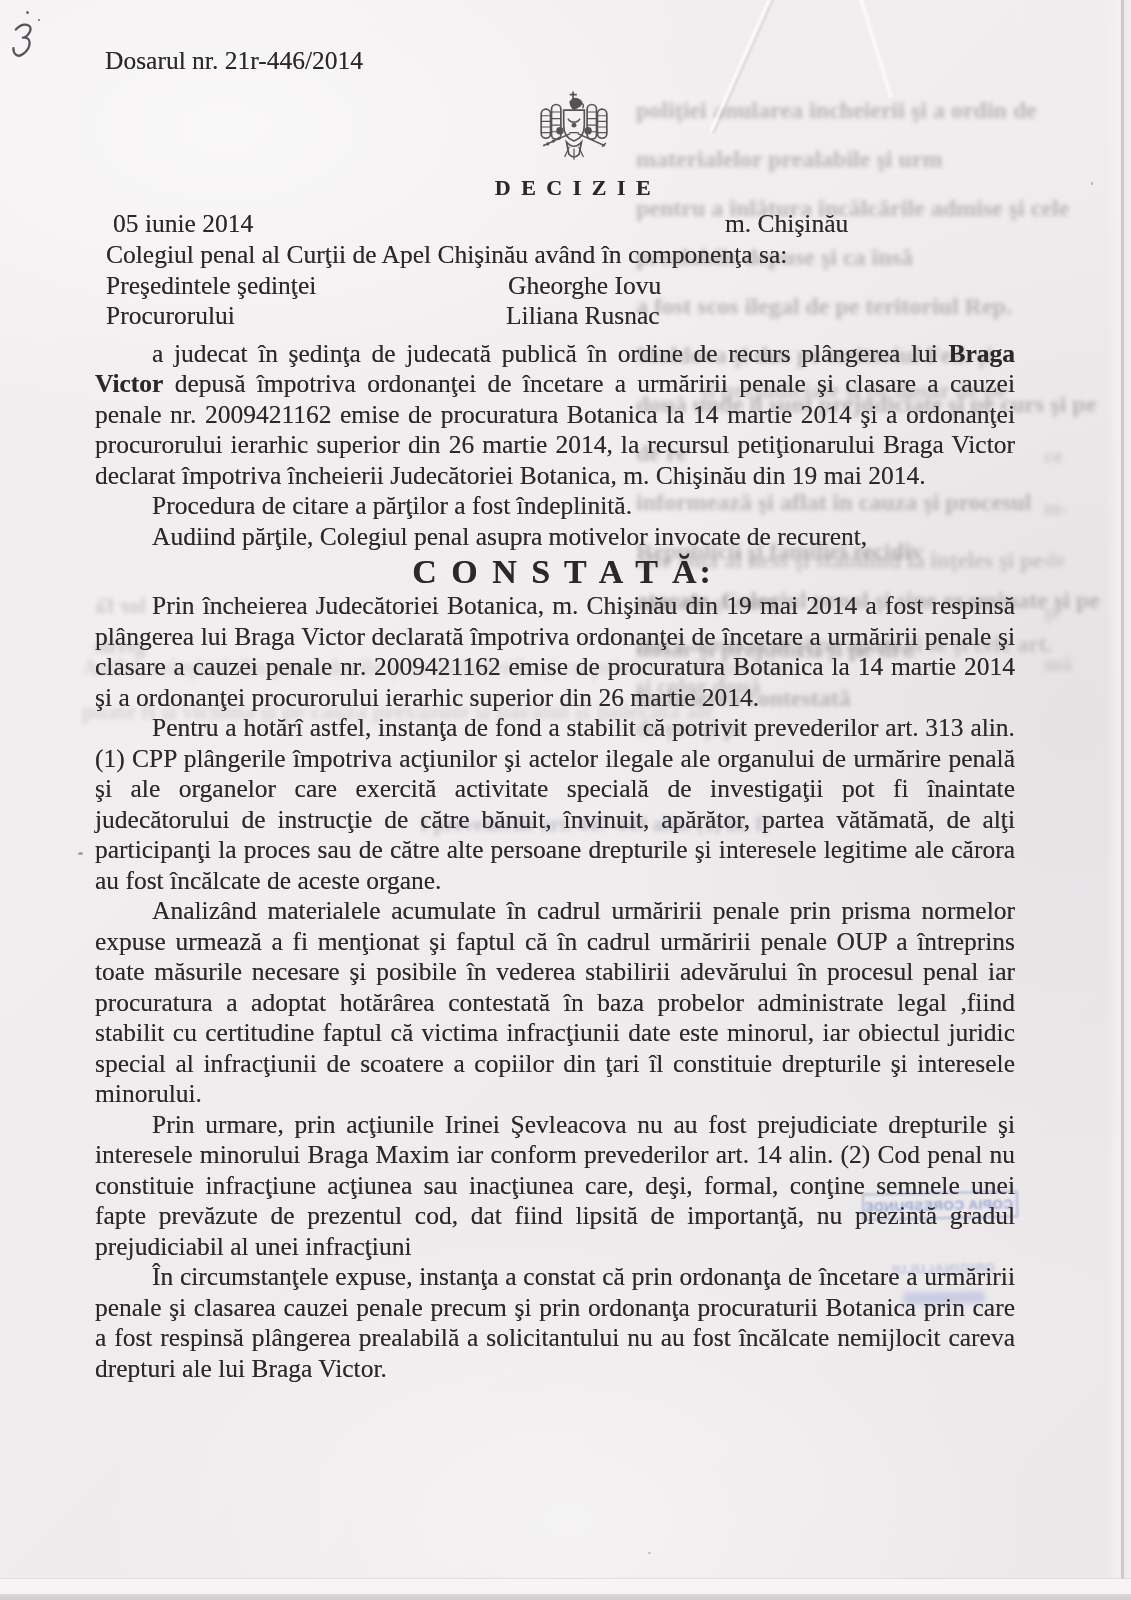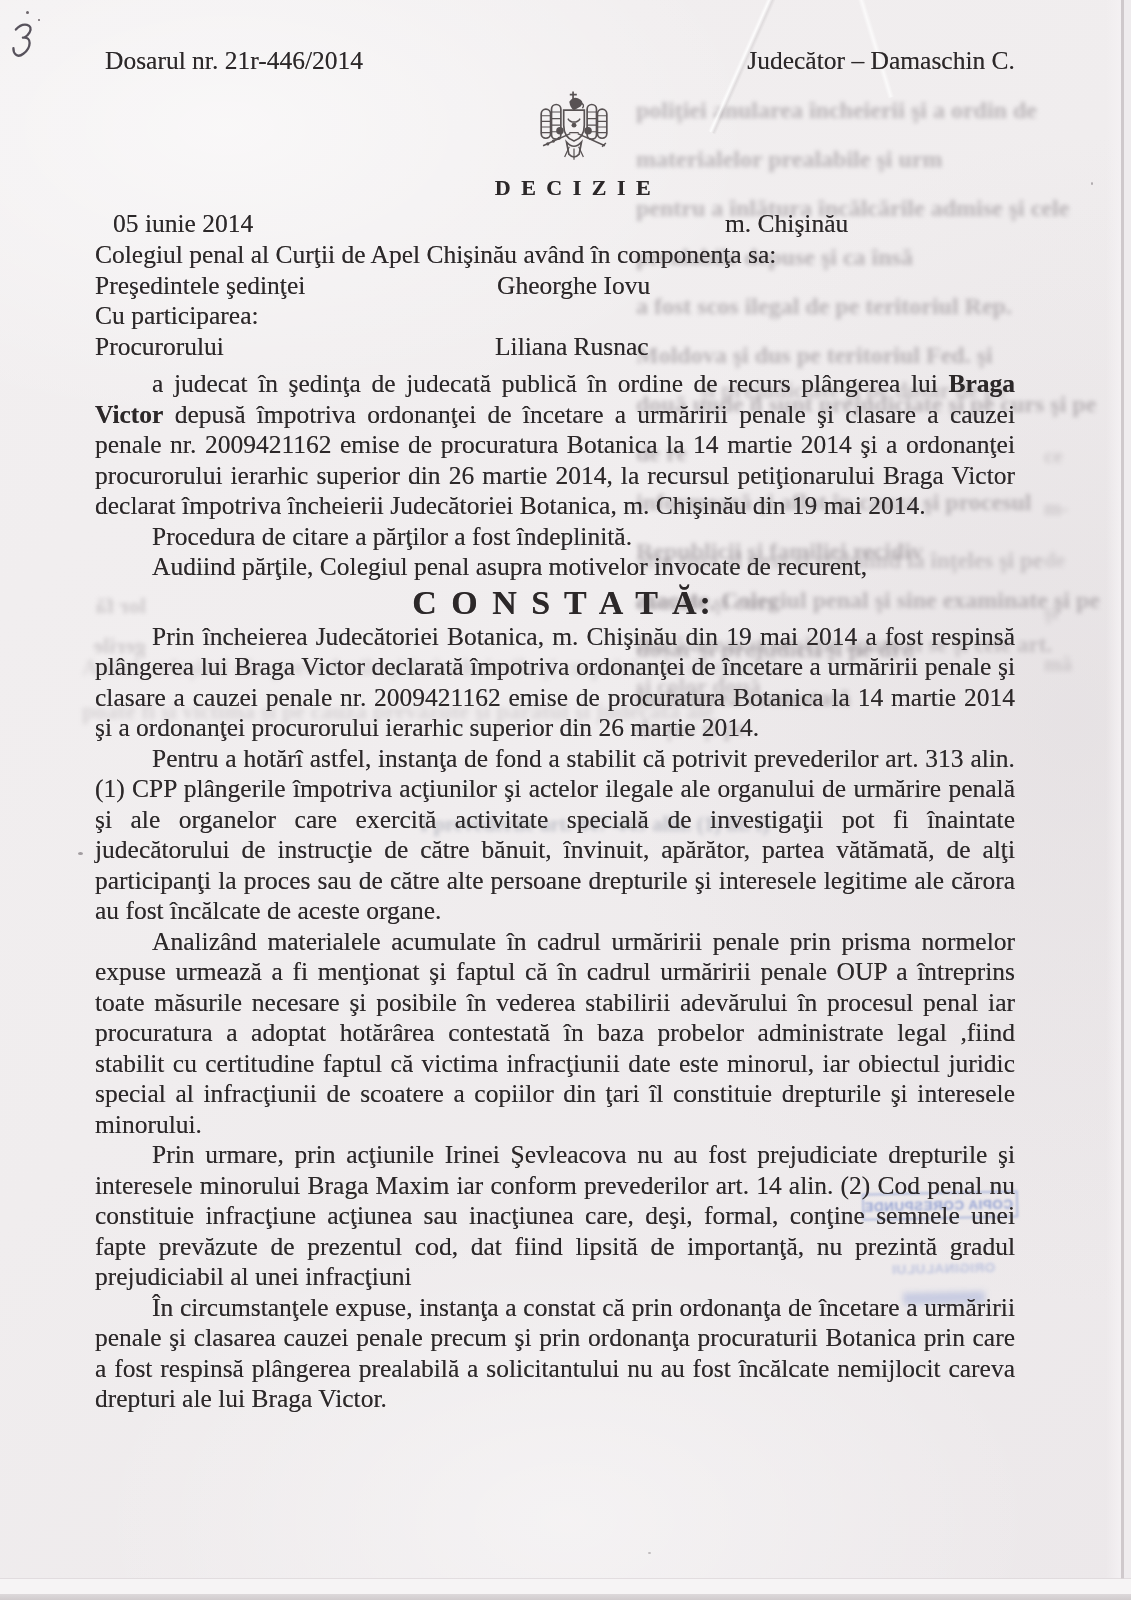--- a/index.html
+++ b/index.html
@@ -29,21 +29,21 @@
   .emblem-wrap{width:90px;height:74px;margin:13px auto 0 auto;transform:translateX(19px);}
   .emblem-wrap svg{filter:blur(0.3px);opacity:.92;}
   .doc-title{
     text-align:center;margin-top:9px;
     font-weight:bold;font-size:22px;letter-spacing:2.5px;
     transform:translateX(19px);
   }
   .dateline{position:relative;margin-top:6px;height:31px;}
   .date-left{position:absolute;left:18px;top:0;}
   .date-place{position:absolute;left:630px;top:0;}
-  .crow{position:relative;height:30.5px;}
+  .crow{position:relative;height:30.5px;margin-left:11px;}
   .cval{position:absolute;top:0;}
   .v0{left:402px}.v1{left:344px}.v3{left:400px}
   .para{margin:0;text-indent:57px;text-align:justify;}
   .p-first{margin-top:7px;}
   .b{font-weight:bold;}
   .constata{
     text-align:center;font-weight:bold;font-size:34px;
     letter-spacing:3px;margin:3px 0 3px 0;line-height:33px;
     transform:translateX(8px);
   }
@@ -152,21 +152,20 @@
       <div class="stamp-line">COPIA CORESPUNDE</div>
     </div>
     <div class="stamp-line stamp-l2">ORIGINALULUI</div>
     <div class="stamp-bar"></div>
   </div>
 
   <div class="content">
 
     <div class="hdr-row">
       <span class="hdr-left">Dosarul nr. 21r-446/2014</span>
-      <span class="hdr-right">Judecător – Damaschin C.</span>
     </div>
 
     <div class="emblem-wrap">
       <svg width="90" height="74" viewBox="0 0 96 78" fill="none" stroke="#4b4546" stroke-width="1.8">
 
         <path d="M47 1 v9 M43.5 4.5 h7.5"></path>
 
         <path d="M43 12 q5 -7 12 -2 q4 3 0 7 l-7 4 q-4 -2 -5 -9 z" fill="#4b4546" stroke="none"></path>
         <path d="M55 13 q5 2 2 6" stroke-width="1.5"></path>
 
@@ -206,23 +205,20 @@
 
     <div>
       <div class="crow">
         <span>Colegiul penal al Curţii de Apel Chişinău având în componenţa sa:</span>
       </div>
       <div class="crow">
         <span class="clabel">Preşedintele şedinţei</span>
         <span class="cval v0">Gheorghe Iovu</span>
       </div>
       <div class="crow">
-        <span class="clabel">Cu participarea:</span>
-      </div>
-      <div class="crow">
         <span class="clabel">Procurorului</span>
         <span class="cval v3">Liliana Rusnac</span>
       </div>
     </div>
 
     <p class="para p-first"><span>a judecat în şedinţa de judecată publică în ordine de recurs plângerea lui </span><span class="b">Braga Victor</span><span> depusă împotriva ordonanţei de încetare a urmăririi penale şi clasare a cauzei penale nr. 2009421162 emise de procuratura Botanica la 14 martie 2014 şi a ordonanţei procurorului ierarhic superior din 26 martie 2014, la recursul petiţionarului Braga Victor declarat împotriva încheierii Judecătoriei Botanica, m. Chişinău din 19 mai 2014.</span></p>
 
     <p class="para">Procedura de citare a părţilor a fost îndeplinită.</p>
     <p class="para">Audiind părţile, Colegiul penal asupra motivelor invocate de recurent,</p>
 

